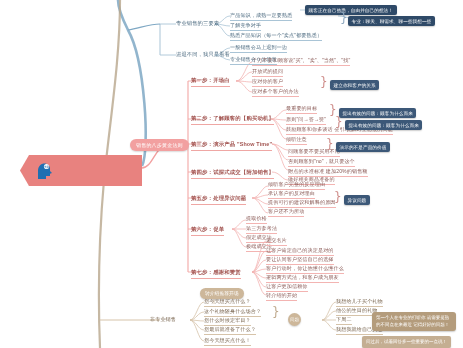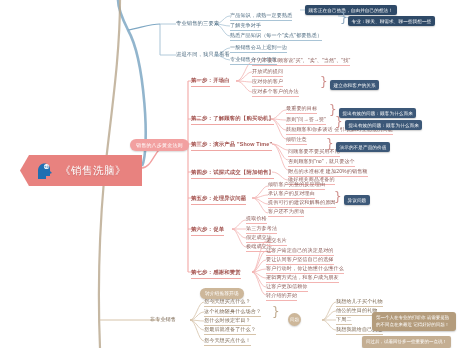--- a/index.html
+++ b/index.html
@@ -173,21 +173,20 @@
   </svg>
 
   <div class="central">
     <span class="ico">
       <svg viewBox="0 0 20 20" width="20" height="20">
         <path d="M4 18 L4 10 C4 5 7 2.5 10.5 2.5 C14 2.5 16 5 16 8 L16 10 L18 12 L16 12.8 L16 15 L12 15 L12 18 Z" fill="#1f6fb2"></path>
         <circle cx="12.5" cy="5.5" r="2.6" fill="#ffffff"></circle>
         <text x="12.5" y="7" font-size="3" fill="#1f6fb2" text-anchor="middle">洗脑</text>
       </svg>
     </span>
-    <span class="title">《销售洗脑》</span>
   </div>
 
   <div class="pill pink" style="left:130px;top:139px;">销售的八步黄金法则</div>
 
   <div class="step" style="left:191px;top:76px;">第一步：开场白</div>
   <div class="leaf pink" style="left:252px;top:57px;">千万不要和顾客说"买"、"卖"、"当然"、"找"</div>
   <div class="leaf pink" style="left:252px;top:68px;">开放式的提问</div>
   <div class="leaf pink" style="left:252px;top:78px;">应对你的客户</div>
   <div class="leaf pink" style="left:252px;top:88px;">应对多个客户的办法</div>
   <div class="brace" style="left:320px;top:76px;">}</div>

